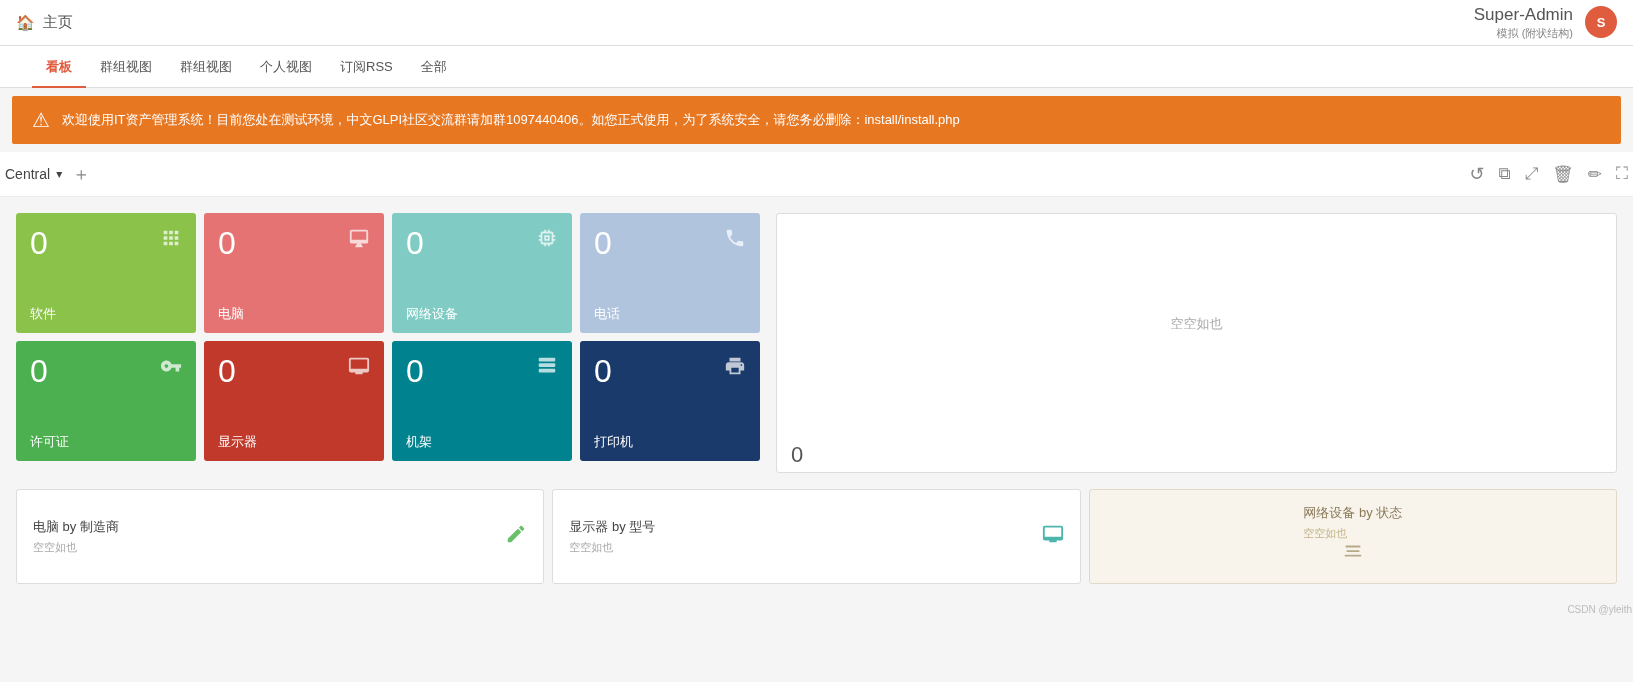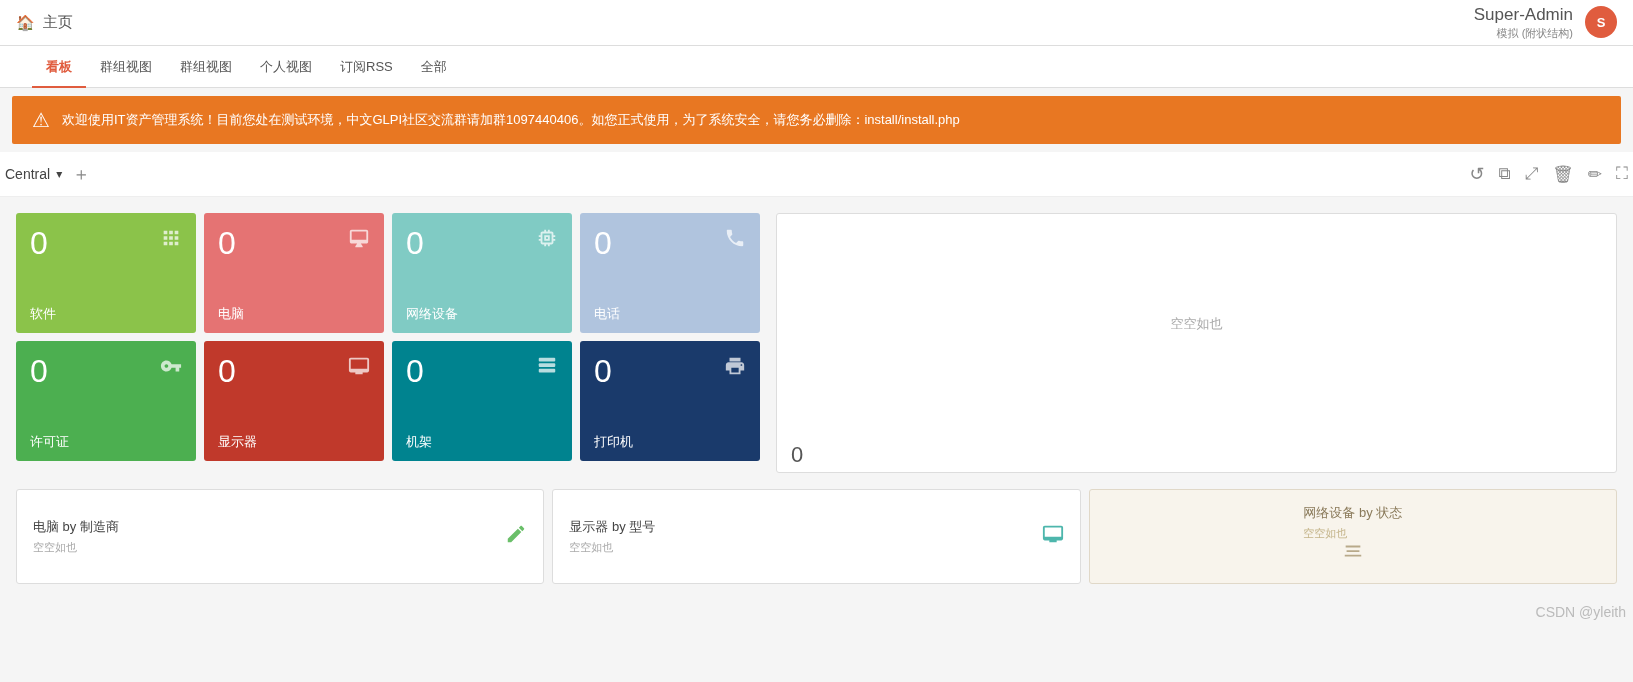--- a/index.html
+++ b/index.html
@@ -245,22 +245,22 @@
     .bottom-card-icon {
       font-size: 22px;
     }
     .bc-green { color: #6abf69; }
     .bc-teal { color: #4db6ac; }
     .bc-tan { color: #b8a98a; }
 
     
     .footer-credit {
       text-align: right;
-      padding: 4px 7px;
-      font-size: 14px;
+      padding: 4px 1px;
+      font-size: 10px;
       color: #bbb;
     }
   </style>
 </head>
 <body>
 
 <div class="header">
   <div class="header-left">
     <span>🏠</span>
     <span>主页</span>

